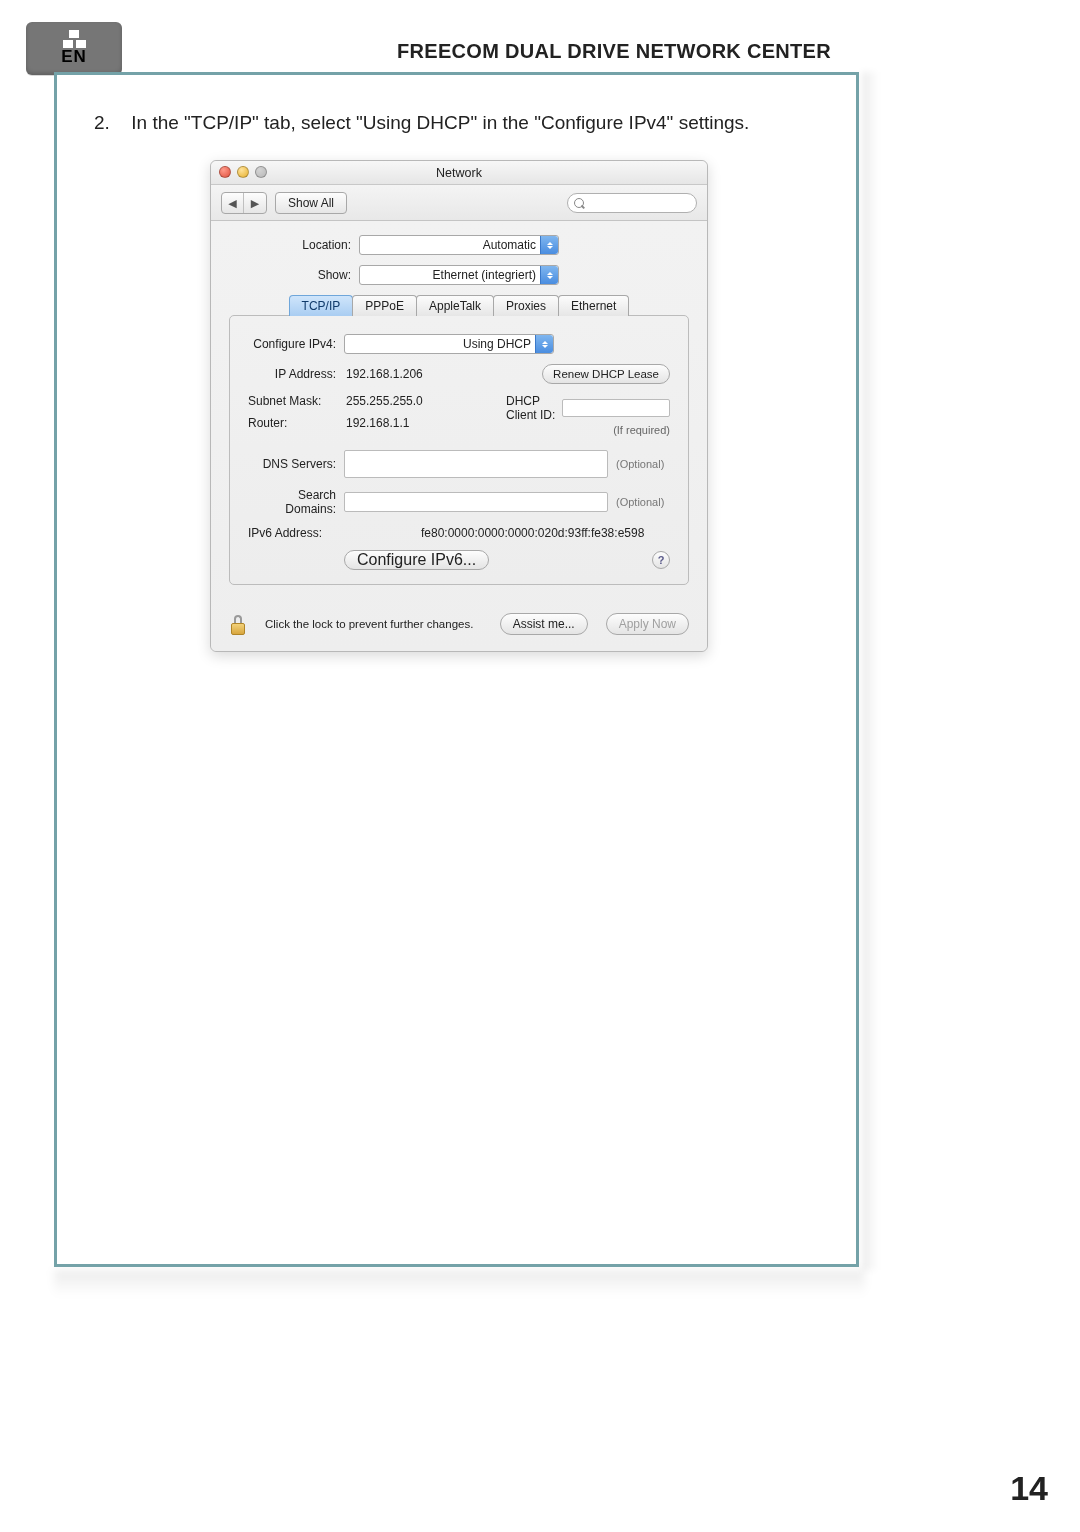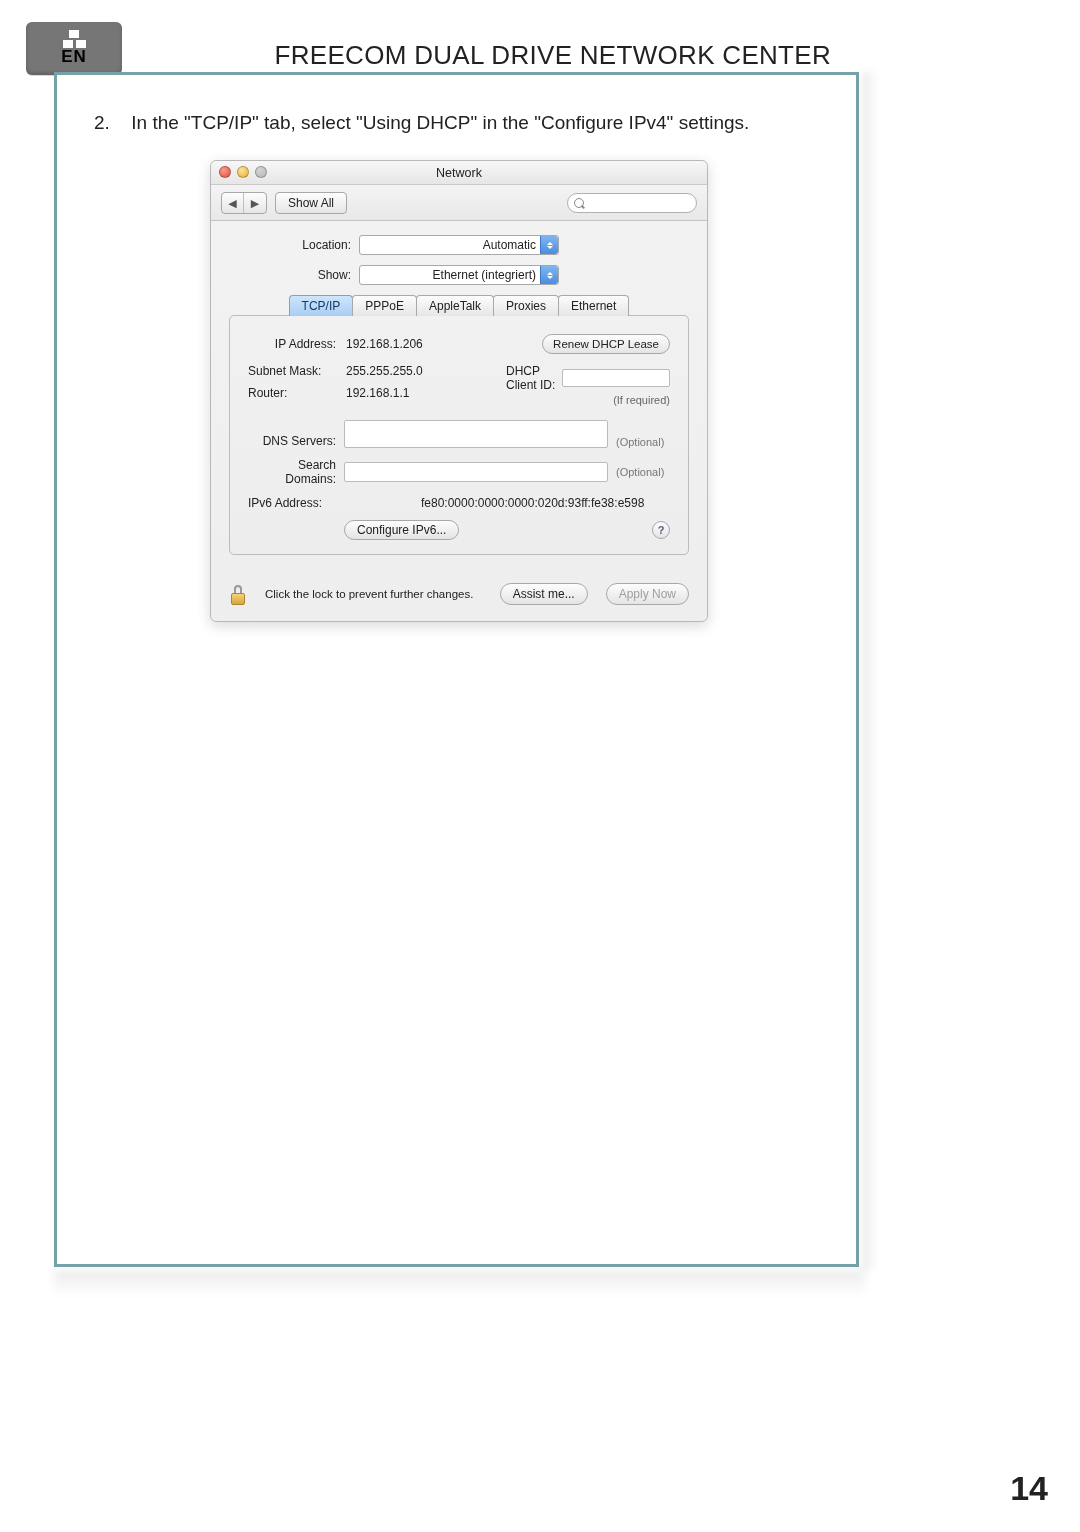--- a/index.html
+++ b/index.html
@@ -60,22 +60,22 @@
   .lang-tab .sq { width: 10px; height: 8px; background: #fff; }
   .lang-tab .top-sq { width: 10px; height: 8px; background: #fff; margin-bottom: 2px;}
   .lang-tab .en { color: #000000; font-weight: bold; font-size: 17px; letter-spacing: 1px; margin-top:-2px;}
   .doc-title {
     position: absolute;
     left: 54px;
     top: 40px;
     width: 805px;
     text-align: right;
     padding-right: 28px;
-    font-size: 26px;
-    font-weight: 400;
+    font-size: 20px;
+    font-weight: 700;
     color: #222;
     letter-spacing: 0.3px;
   }
   .body-text {
     position: absolute;
     left: 94px;
     top: 110px;
     width: 720px;
     font-size: 19px;
     color: #222;
@@ -285,21 +285,21 @@
   .optional { font-size: 11px; color: #777; margin-left: 8px; width: 54px;}
   .ipv6-row { display: flex; align-items: flex-end; margin: 4px 0 10px 0; gap: 31px;}
   .ipv6-row .lbl { width: 96px;}
   .conf6 {
     height: 20px;
     border: 1px solid #a8a8a8;
     border-radius: 10px;
     background: linear-gradient(#fdfdfd,#e4e4e4);
     padding: 0 12px;
     line-height: 18px;
-    font-size: 12px;
+    font-size: 16px;
   }
   .help-icon {
     margin-left: auto;
     width: 18px; height: 18px;
     border: 1px solid #a8a8a8;
     border-radius: 50%;
     background: linear-gradient(#fdfdfd,#e4e4e4);
     text-align: center;
     line-height: 16px;
     font-size: 11px;
@@ -411,20 +411,27 @@
       <div class="tabs">
         <div class="tab active">TCP/IP</div>
         <div class="tab">PPPoE</div>
         <div class="tab">AppleTalk</div>
         <div class="tab">Proxies</div>
         <div class="tab">Ethernet</div>
       </div>
 
       <div class="tab-panel">
 
+        <div class="row">
+          <div class="lbl">Configure IPv4:</div>
+          <div class="combo" style="flex:0 0 210px;">
+            <span>Using DHCP</span>
+            <div class="arrows"></div>
+          </div>
+        </div>
 
         <div class="row">
           <div class="lbl">IP Address:</div>
           <div class="val">192.168.1.206</div>
           <div class="renew-btn">Renew DHCP Lease</div>
         </div>
 
         <div style="display:flex;">
           <div style="flex:0 0 220px;">
             <div class="sub-row">
@@ -438,21 +445,21 @@
           </div>
           <div style="flex:1;">
             <div class="client-id-row">
               <div class="lbl3">DHCP Client ID:</div>
               <input type="text" value="" style="">
             </div>
             <div class="ifreq">(If required)</div>
           </div>
         </div>
 
-        <div class="row" style="margin-top:8px;align-items:flex-end;">
+        <div class="row" style="margin-top:8px;">
           <div class="lbl">DNS Servers:</div>
           <div class="textbox"></div>
           <div class="optional">(Optional)</div>
         </div>
 
         <div class="row">
           <div class="lbl">Search Domains:</div>
           <div class="textbox" style="height:20px;"></div>
           <div class="optional">(Optional)</div>
         </div>

